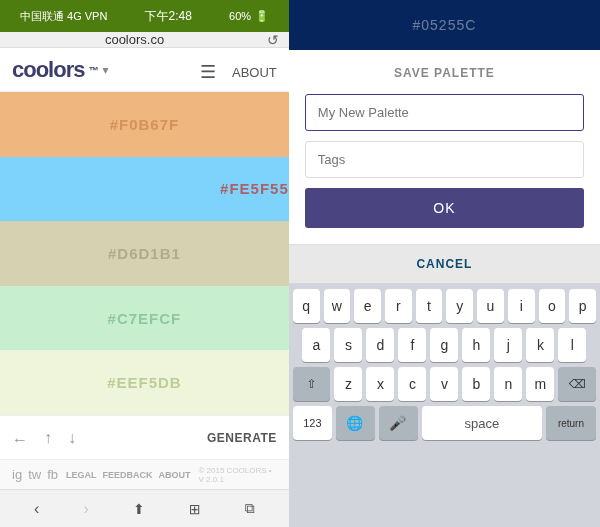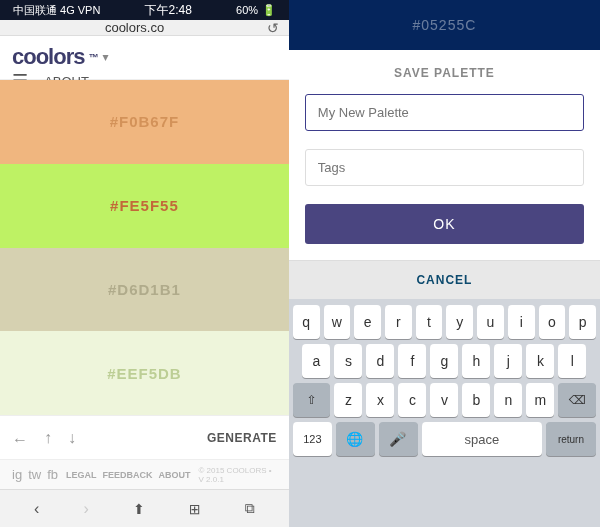--- a/index.html
+++ b/index.html
@@ -8,28 +8,28 @@
     
     .left-panel {
       width: 310px;
       height: 527px;
       display: flex;
       flex-direction: column;
       background: #fff;
     }
 
     .status-bar {
-      background: #0f172a;
+      background: #4d7c0f;
       color: #fff;
       font-size: 11px;
-      padding: 2px 13px;
+      padding: 2px 20px;
       display: flex;
       justify-content: space-between;
       align-items: center;
-      height: 20px;
+      height: 32px;
     }
     .status-bar-left { display: flex; gap: 4px; align-items: center; }
     .status-bar-right { display: flex; gap: 4px; align-items: center; }
 
     .address-bar {
       background: #f0f0f0;
       padding: 5px 10px;
       display: flex;
       align-items: center;
       justify-content: center;
@@ -42,25 +42,24 @@
       color: #333;
       flex: 1;
       text-align: center;
     }
     .reload-icon { font-size: 14px; color: #666; }
 
     .nav-bar {
       background: #fff;
       padding: 8px 12px;
       display: flex;
-      align-items: flex-start;
+      align-items: flex-end;
       justify-content: space-between;
       border-bottom: 1px solid #eee;
       height: 44px;
-      flex-direction: column;
     }
     .logo {
       font-size: 22px;
       font-weight: 900;
       color: #3d3d6b;
       letter-spacing: -1px;
     }
     .nav-icons { display: flex; gap: 16px; align-items: center; }
     .hamburger { font-size: 18px; color: #555; cursor: pointer; }
     .login-text { font-size: 13px; color: #555; font-weight: 500; cursor: pointer; }
@@ -156,21 +155,21 @@
       text-transform: uppercase;
       margin-bottom: 14px;
     }
     .modal-input {
       width: 100%;
       border: 1.5px solid #3d3d8b;
       border-radius: 3px;
       padding: 10px 12px;
       font-size: 13px;
       color: #aaa;
-      margin-bottom: 18px;
+      margin-bottom: 10px;
       outline: none;
     }
     .modal-input.tags {
       border-color: #ddd;
       color: #aaa;
     }
     .ok-btn {
       width: 100%;
       background: #4a4580;
       color: #fff;
@@ -294,25 +293,28 @@
     <div class="nav-icons">
       <span class="hamburger">☰</span>
       <span class="login-text">ABOUT</span>
     </div>
   </div>
 
   <div class="swatches">
     <div class="swatch" style="background:#F0B67F;">
       <span class="swatch-label" style="color:#c8844a;">#F0B67F</span>
     </div>
-    <div class="swatch" style="background:#bef264;">
+    <div class="swatch" style="background:#7dd3fc;justify-content:flex-end;">
       <span class="swatch-label" style="color:#c43028;">#FE5F55</span>
     </div>
     <div class="swatch" style="background:#D6D1B1;">
       <span class="swatch-label" style="color:#a09b7b;">#D6D1B1</span>
+    </div>
+    <div class="swatch" style="background:#C7EFCF;">
+      <span class="swatch-label" style="color:#7ab888;">#C7EFCF</span>
     </div>
     <div class="swatch" style="background:#EEF5DB;">
       <span class="swatch-label" style="color:#a8be78;">#EEF5DB</span>
     </div>
   </div>
 
   <div class="bottom-toolbar">
     <div class="toolbar-actions">
       <span class="toolbar-icon">←</span>
       <span class="toolbar-icon">↑</span>

